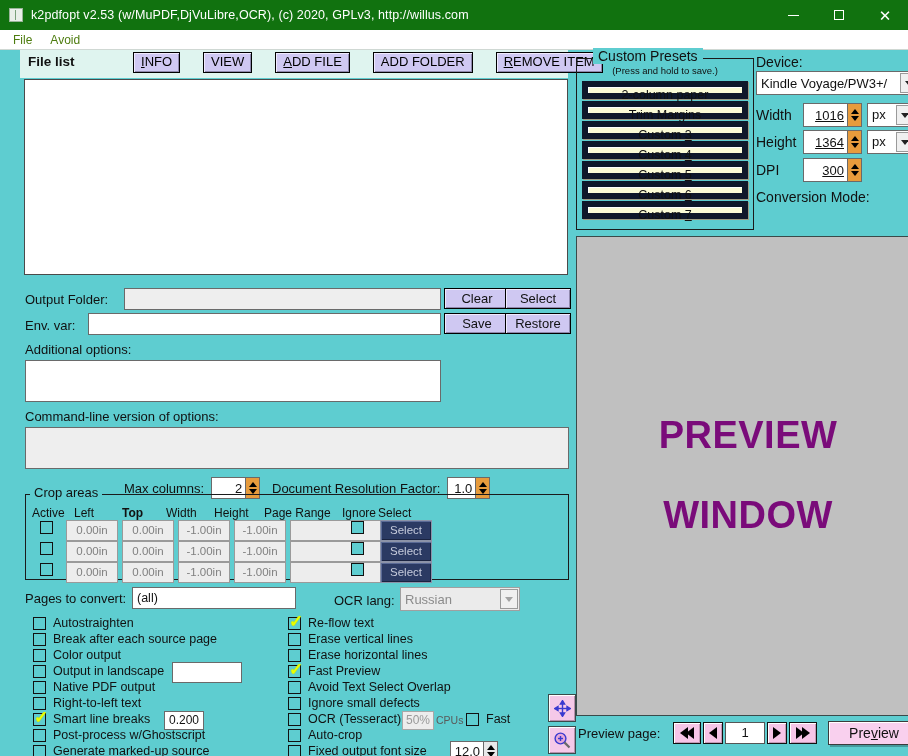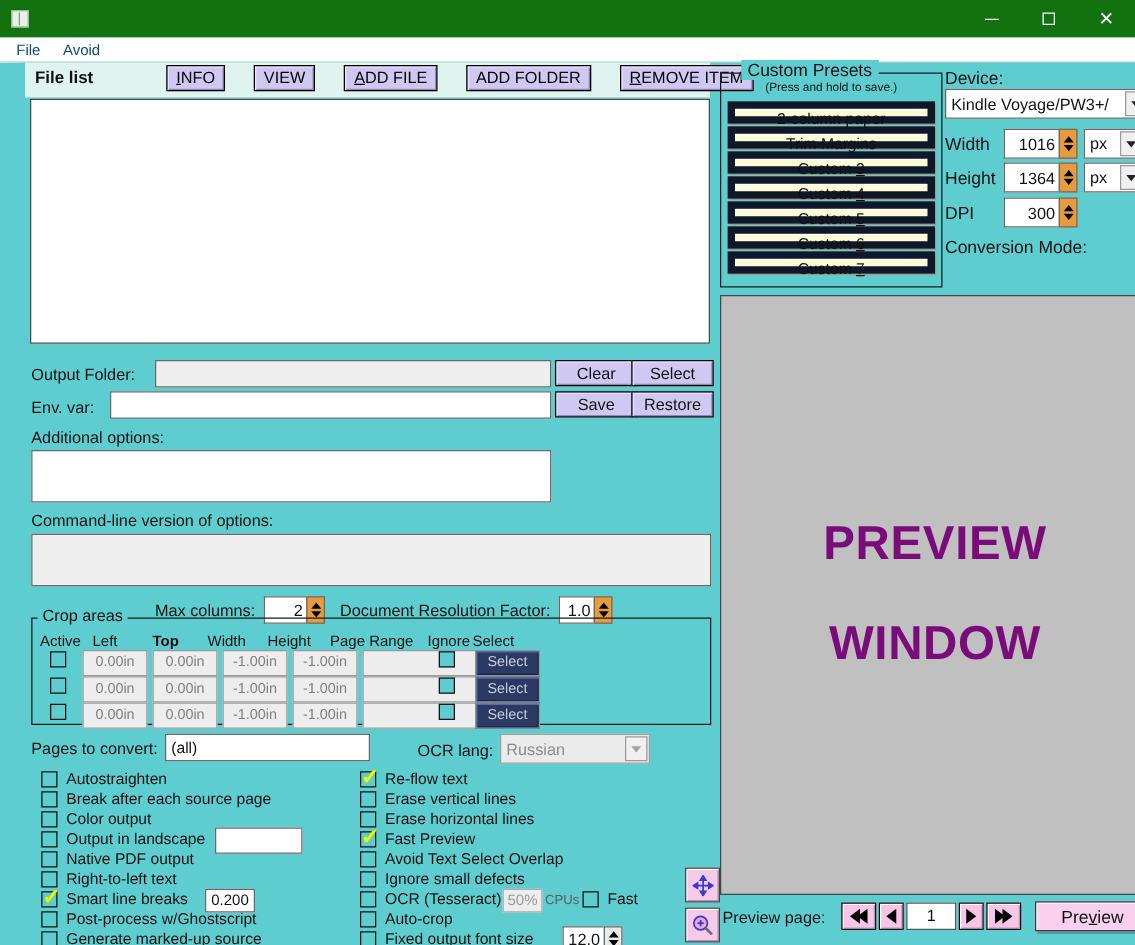--- a/index.html
+++ b/index.html
@@ -32,21 +32,21 @@
   }
   .tb-btn .gl-min{ display:block;width:11px;height:1px;background:#fff;}
   .tb-btn .gl-max{ display:block;width:10px;height:10px;border:1px solid #fff;}
   .tb-btn .gl-close{ font-size:15px; line-height:1; }
 
   
   .menubar{
     position:absolute;left:0;top:30px;width:908px;height:20px;background:#fff;
     display:flex; align-items:center; border-bottom:1px solid #cfd8d3;
   }
-  .menubar .mi{ padding:0 9px 0 9px; font-size:12px; color:#0c4a6e; line-height:20px;}
+  .menubar .mi{ padding:0 9px 0 9px; font-size:12px; color:#4d7c0f; line-height:20px;}
   .menubar .mi:first-child{ margin-left:4px;}
 
   
   .body{
     position:absolute;left:16px;top:50px;width:908px;height:706px;
     background:#5ecdd0;
   }
   .left-pane{ position:absolute; left:0; top:0; width:556px; height:706px; }
   .right-pane{ position:absolute; left:556px; top:0; width:352px; height:706px; }
 
@@ -79,21 +79,21 @@
     background:#cfc8f2;border:1px solid #000;
     box-shadow: inset 1px 1px 0 #efeafd, inset -1px -1px 0 #8f88ad;
     font-size:13px; padding:2px 0; width:66px; text-align:center; cursor:default;
   }
 
   .areaLabel{ position:absolute; font-size:13px; }
   .bigbox{ background:#fff;border:1px solid #6a6a6a; position:absolute;}
   .bigbox.ro{ background:#eeeeee; }
 
   
-  .spin{ display:inline-flex; align-items:stretch; height:22px; vertical-align:middle;}
+  .spin{ display:inline-flex; align-items:stretch; height:22px; vertical-align:middle;text-decoration:underline;}
   .spin input{
     width:34px;height:22px;border:1px solid #6a6a6a;border-right:none;background:#fff;
     text-align:right; font-size:13px; padding-right:3px;
     font-family:"Liberation Sans", sans-serif; color:#111;
   }
   .spin .arrows{
     width:15px; border:1px solid #6a6a6a; background:#e79b3c;
     display:flex;flex-direction:column;justify-content:center;align-items:center; gap:2px;
   }
   .spin .arrows i{ display:block;width:0;height:0;border-left:4px solid transparent;border-right:4px solid transparent;}
@@ -212,20 +212,21 @@
   .minitxt{ background:#fff;border:1px solid #6a6a6a;height:19px;font-size:12px;text-align:center;line-height:17px;color:#111;}
   .minitxt.gray{ background:#ededed;border-color:#a8a8a8;color:#9a9a9a;}
 </style>
 </head>
 <body>
 
 <div id="app">
 
   <div class="titlebar">
     <div class="tb-icon"></div>
+    <div class="tb-title">k2pdfopt v2.53 (w/MuPDF,DjVuLibre,OCR), (c) 2020, GPLv3, http://willus.com</div>
     <div class="tb-btns">
       <div class="tb-btn">
           <span class="gl-min"></span>
         </div>
       <div class="tb-btn">
           <span class="gl-max"></span>
         </div>
       <div class="tb-btn">
           <span class="gl-close">✕</span>
         </div>

